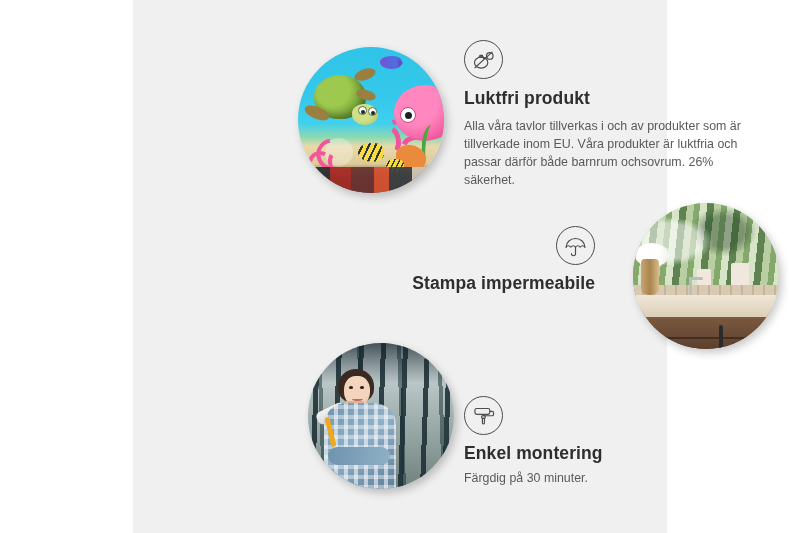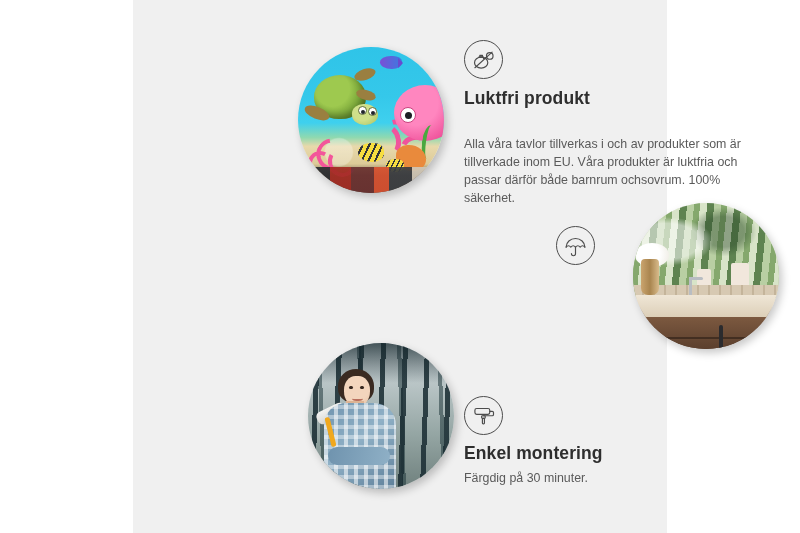--- a/index.html
+++ b/index.html
@@ -278,21 +278,21 @@
   }
   .feature-body {
     font-size: 12.4px;
     color: #5a5a5a;
     line-height: 1.46;
   }
 
   
   #feature-odourless { left: 331px; top: 40px; width: 292px; text-align: left; }
   #feature-odourless .icon-circle { margin-bottom: 9px; }
-  #feature-odourless .feature-title { margin-bottom: 25px; }
+  #feature-odourless .feature-title { margin-bottom: 7px; }
 
   
   #feature-waterproof { left: 180px; top: 226px; width: 282px; text-align: right; }
   #feature-waterproof .icon-circle { margin-left: auto; margin-bottom: 8px; }
   #feature-waterproof .feature-title { margin-bottom: 4px; }
 
   
   #feature-assembly { left: 331px; top: 396px; width: 280px; text-align: left; }
   #feature-assembly .icon-circle { margin-bottom: 8px; }
   #feature-assembly .feature-title { margin-bottom: 4px; }
@@ -376,31 +376,32 @@
         <svg width="25" height="25" viewBox="0 0 32 32" fill="none" stroke="#4d4d4d" stroke-width="1.5" stroke-linecap="round" stroke-linejoin="round">
           <ellipse cx="13" cy="20" rx="8.5" ry="7"></ellipse>
           <path d="M10 13 h6 v1.8"></path>
           <path d="M11.3 10.8 h3.4 v2.2 h-3.4 z"></path>
           <circle cx="24" cy="11.5" r="4.2"></circle>
           <path d="M20.2 13.2 L17 14.6"></path>
           <line x1="5" y1="26.5" x2="27" y2="6.5"></line>
         </svg>
       </div>
       <div class="feature-title">Luktfri produkt</div>
-      <div class="feature-body">Alla våra tavlor tillverkas i och av produkter som är tillverkade inom EU. Våra produkter är luktfria och passar därför både barnrum ochsovrum. 100% säkerhet.</div>
+      <div class="feature-body">Alla våra tavlor tillverkas i och av produkter som är tillverkade inom EU. Våra produkter är luktfria och passar därför både barnrum ochsovrum. 26% säkerhet.</div>
     </div>
 
     <div class="feature" id="feature-waterproof">
       <div class="icon-circle">
         <svg width="25" height="25" viewBox="0 0 32 32" fill="none" stroke="#4d4d4d" stroke-width="1.5" stroke-linecap="round" stroke-linejoin="round">
           <path d="M4 18 a12 11 0 0 1 24 0"></path>
           <path d="M4 18 q3 -3.4 6 0 q3 -3.4 6 0 q3 -3.4 6 0 q3 -3.4 6 0"></path>
           <path d="M16 18 v8.5 a2.6 2.6 0 0 1 -5.2 0"></path>
         </svg>
       </div>
+      <div class="feature-title">Stampa impermeabile</div>
     </div>
 
     <div class="feature" id="feature-assembly">
       <div class="icon-circle">
         <svg width="25" height="25" viewBox="0 0 32 32" fill="none" stroke="#4d4d4d" stroke-width="1.5" stroke-linecap="round" stroke-linejoin="round">
           <rect x="5" y="7" width="19" height="7.5" rx="2.2"></rect>
           <path d="M24 10.7 h3.2 a1.6 1.6 0 0 1 1.6 1.6 v2.4 a1.6 1.6 0 0 1 -1.6 1.6 h-11.6"></path>
           <rect x="13.6" y="16.3" width="4.6" height="3.4" rx="1"></rect>
           <rect x="14.6" y="19.7" width="2.6" height="7" rx="1"></rect>
         </svg>

